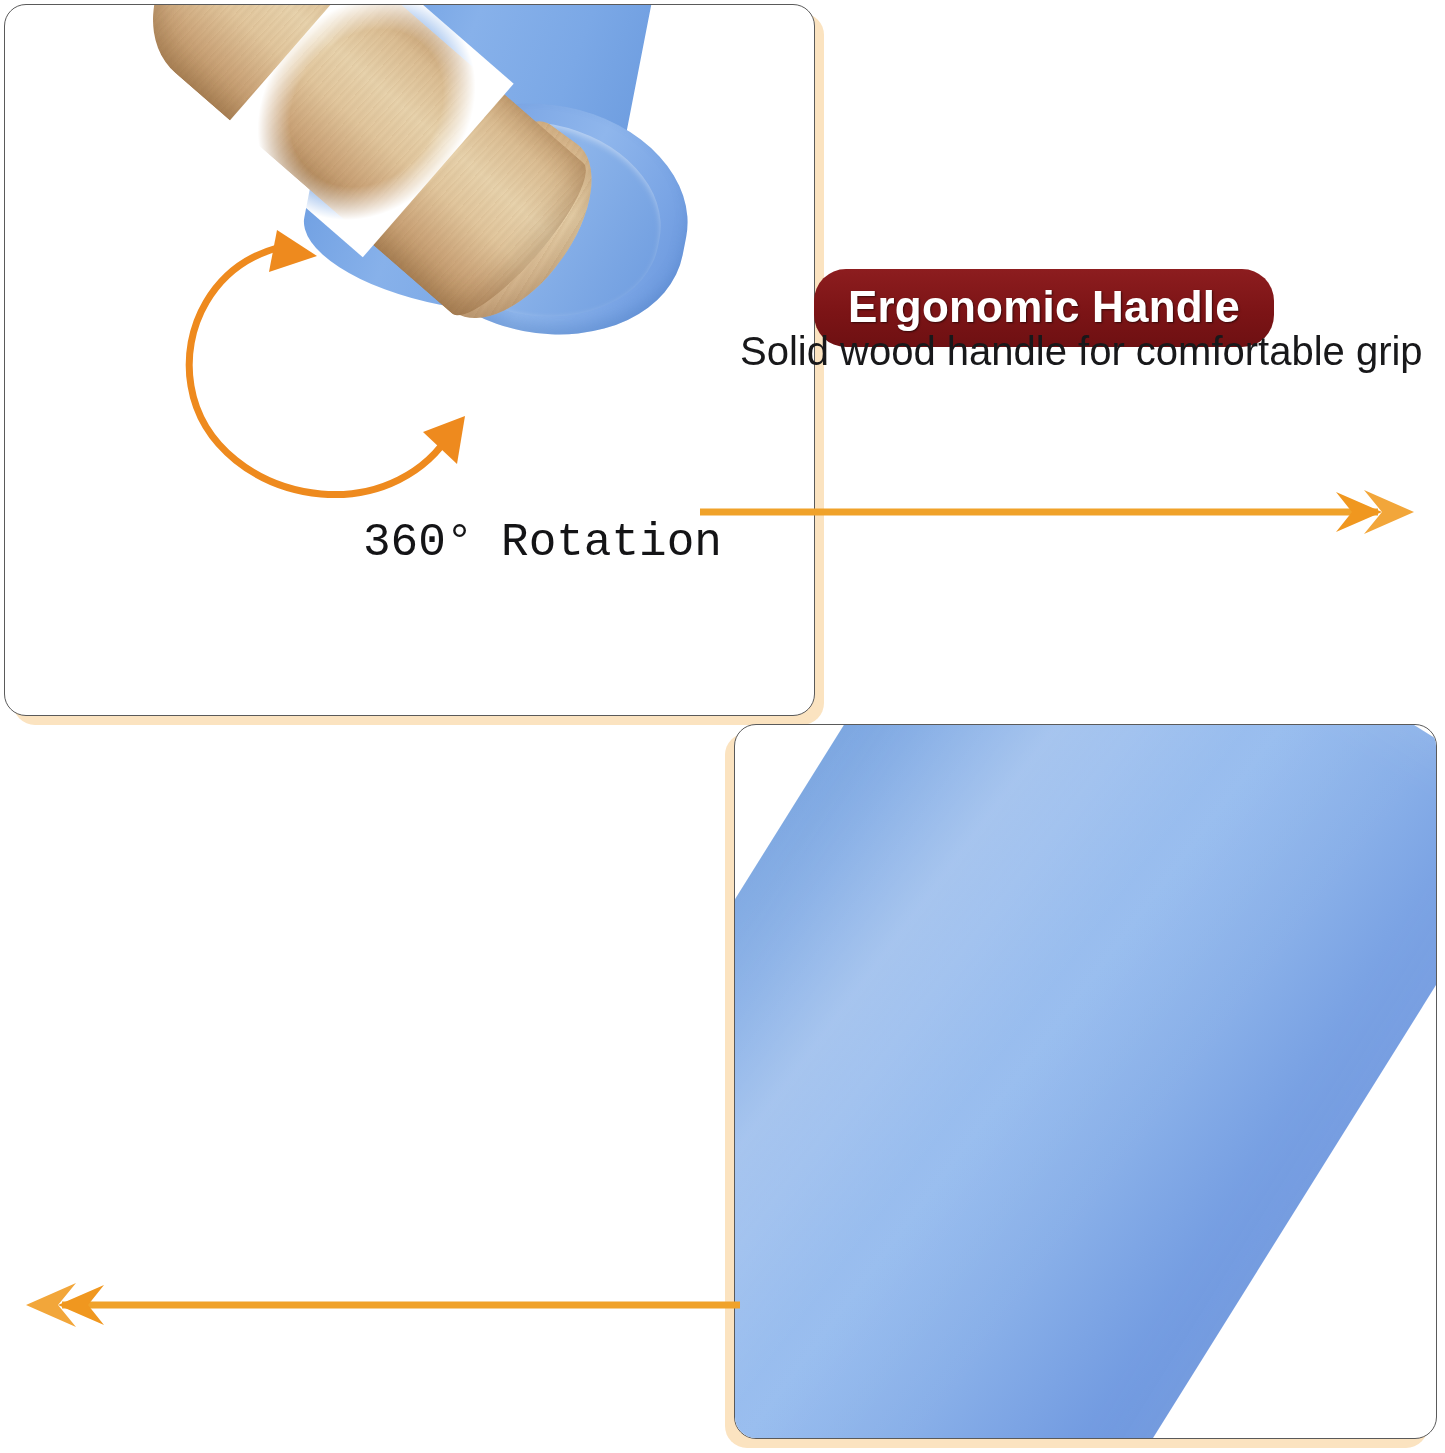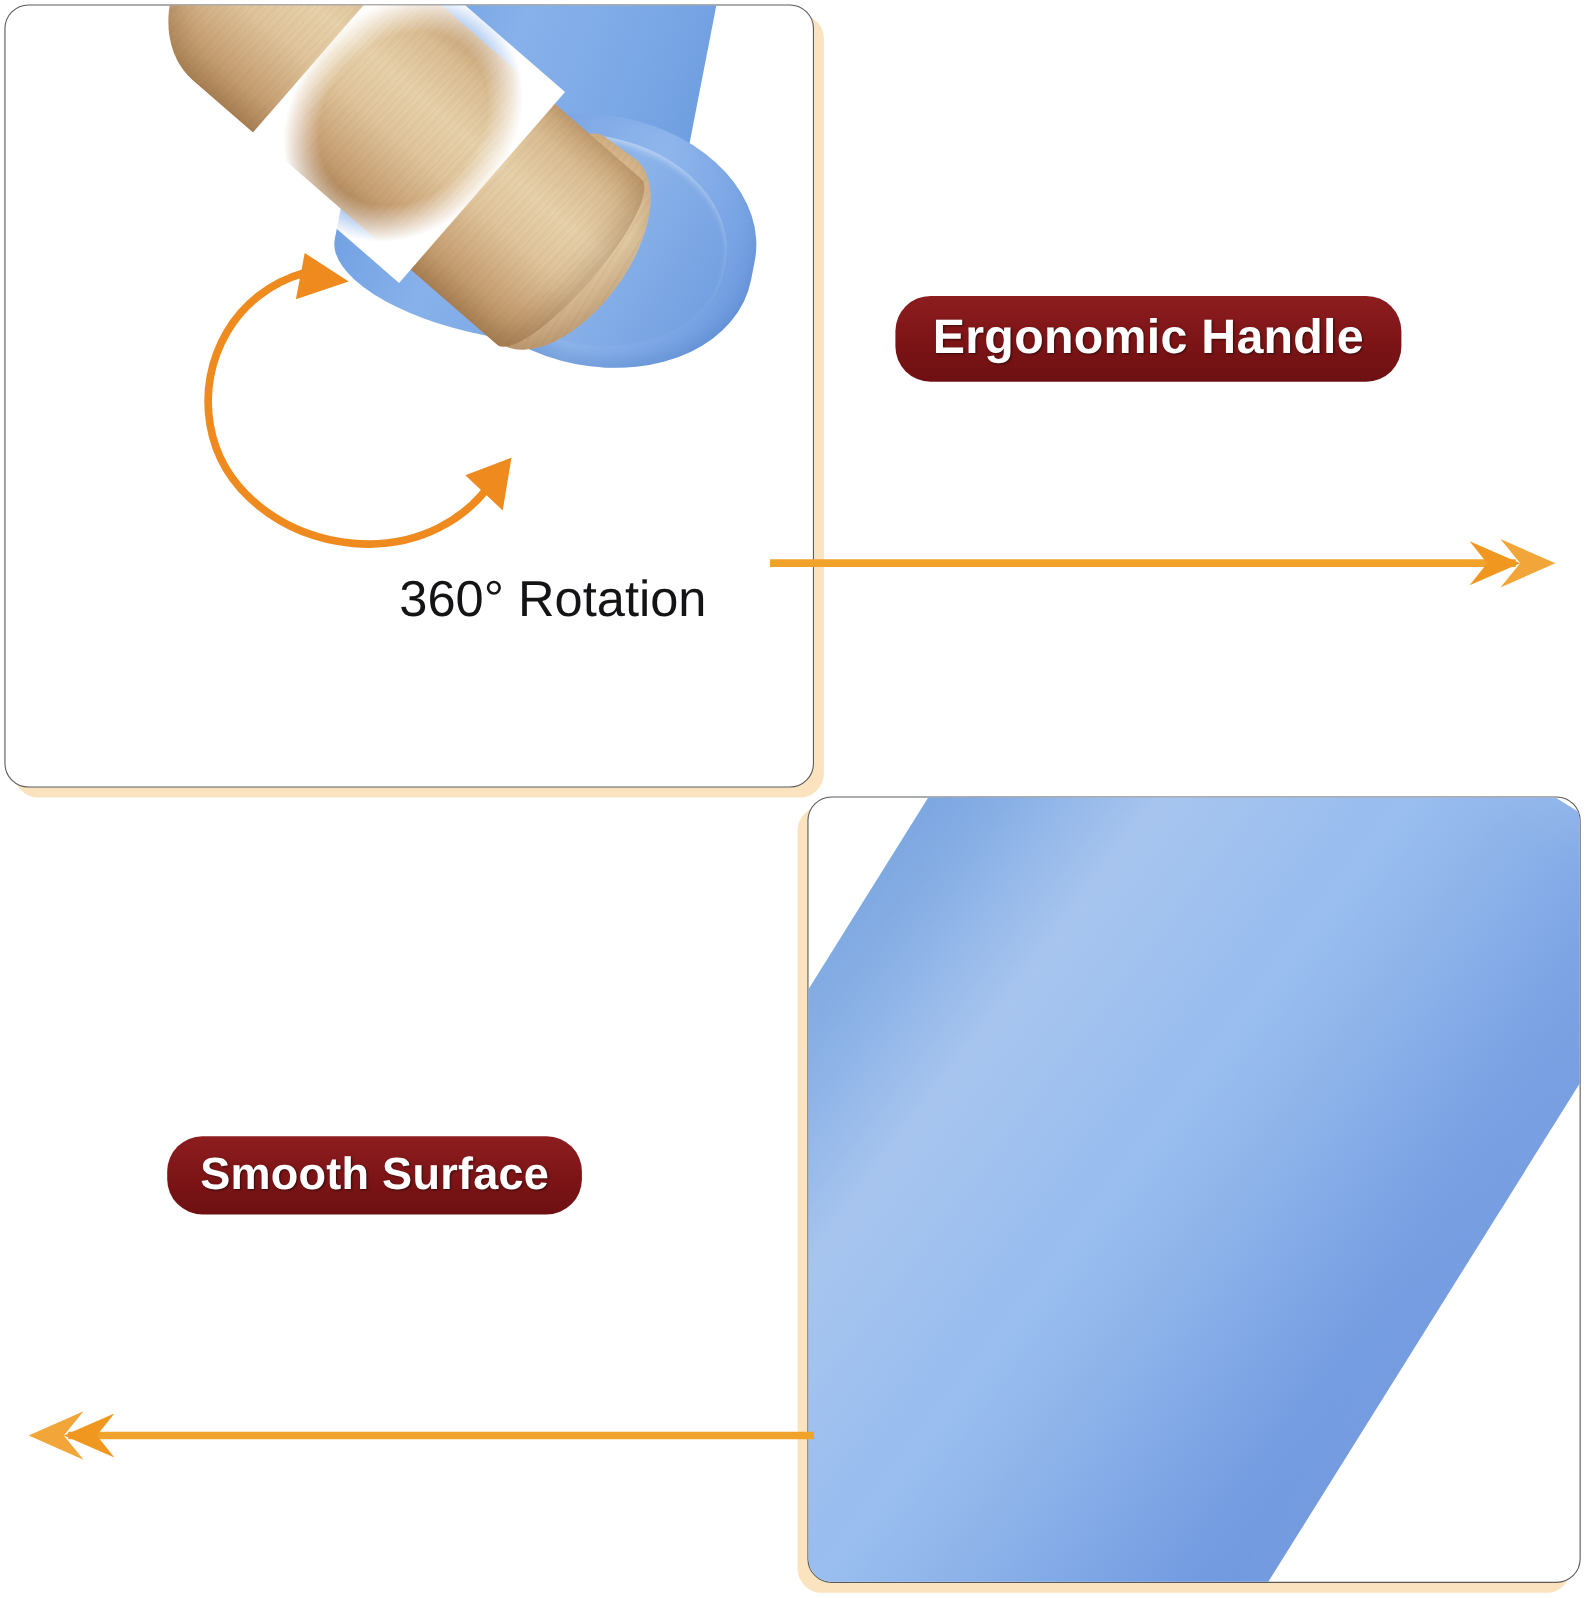--- a/index.html
+++ b/index.html
@@ -19,22 +19,23 @@
   .panel {
     position:absolute;
     background:#ffffff;
     border:1.5px solid #5a5a5a;
     border-radius:22px;
     overflow:hidden;
   }
   
   #panel-handle {
     left:4px; top:4px;
-    width:736px; height:712px;
+    width:811px; height:712px;
     box-shadow: 9px 9px 0 0 #fbe3c0;
+    font-family: Liberation Mono, monospace;
   }
   
   #panel-surface {
     left:734px; top:724px;
     width:703px; height:715px;
     box-shadow: -9px 9px 0 0 #fbe3c0;
   }
 
   
   
@@ -224,29 +225,29 @@
     <div id="rotation-label">360° Rotation</div>
   </div>
 
   <div class="panel" id="panel-surface">
     <div class="surface-roller"></div>
     <div class="surface-sheen"></div>
   </div>
 
   <div class="badge" id="badge-ergonomic">Ergonomic Handle</div>
 
+  <div class="calloutline" id="erg-line1">Solid wood handle for comfortable grip</div>
 
 
   <svg class="connector" id="connector-top" viewBox="0 0 718 60">
     <line x1="0" y1="30" x2="678" y2="30" stroke="#F0A22A" stroke-width="7"></line>
     <polygon points="664,8 714,30 664,52 682,30" fill="#F2A63A"></polygon>
     <polygon points="636,10 682,30 636,50 652,30" fill="#F0971F"></polygon>
   </svg>
 
-  <div class="badge" id="badge-smooth">Smooth Surface</div>
 
 
   <svg class="connector" id="connector-bottom" viewBox="0 0 714 60">
     <line x1="714" y1="30" x2="36" y2="30" stroke="#F0A22A" stroke-width="7"></line>
     <polygon points="50,8 0,30 50,52 32,30" fill="#F2A63A"></polygon>
     <polygon points="78,10 32,30 78,50 62,30" fill="#F0971F"></polygon>
   </svg>
 
 </div>
 

